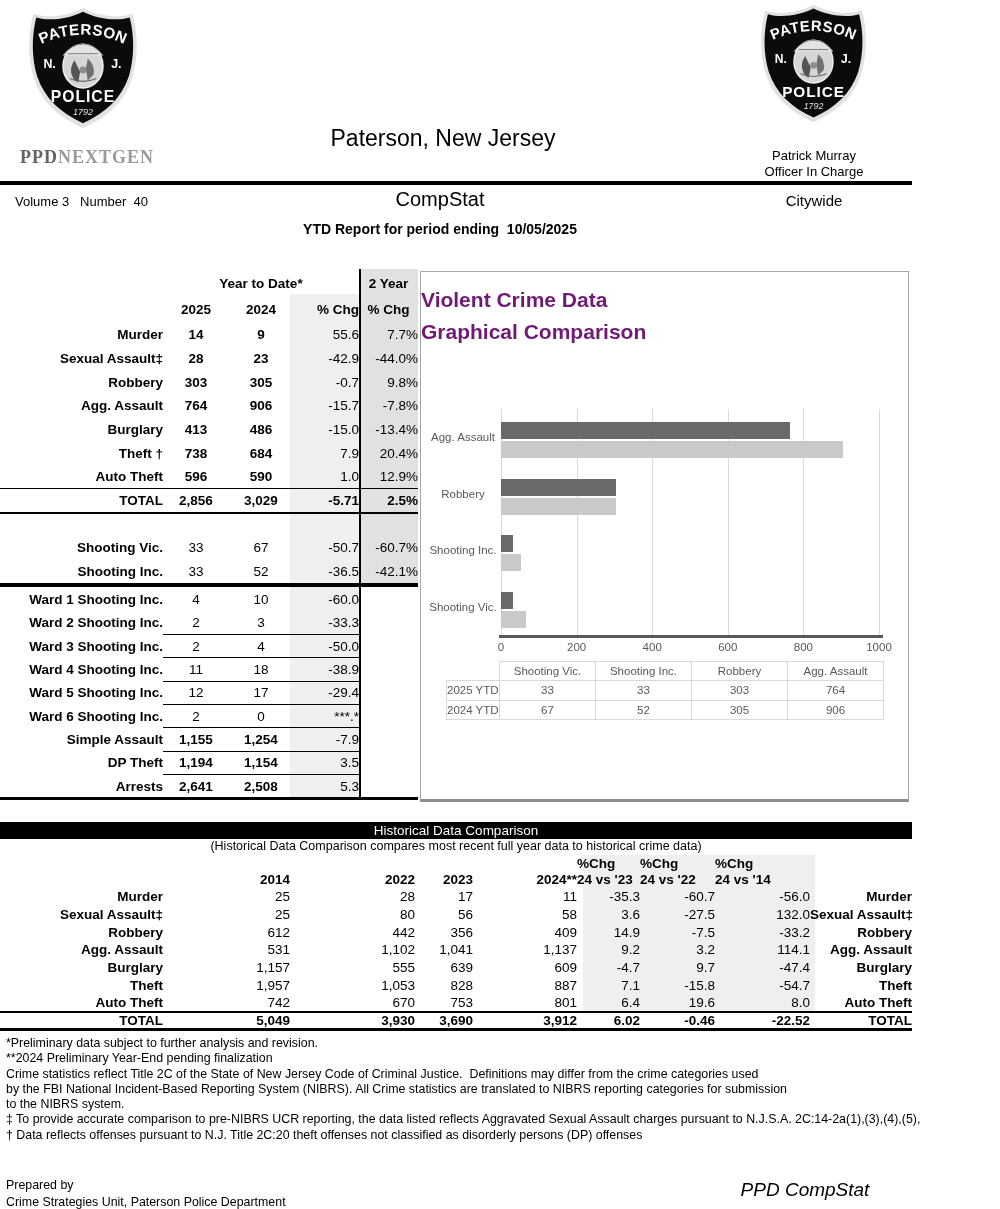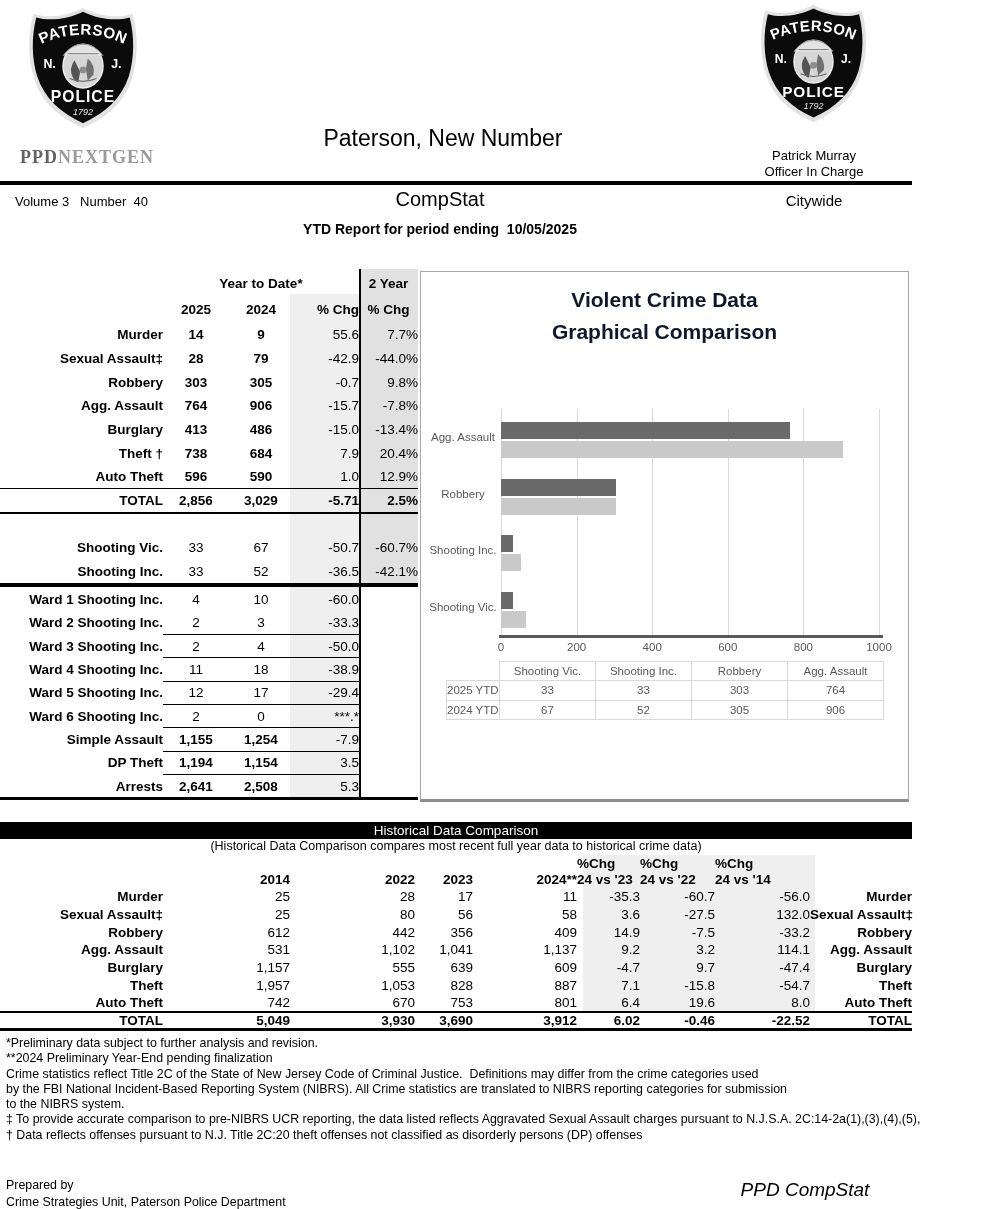--- a/index.html
+++ b/index.html
@@ -49,21 +49,21 @@
   #tblA td.h2yr{text-align:center;font-weight:bold;}
   #tblA tr.total td{font-weight:bold;border-top:1.5px solid #000;border-bottom:2.5px solid #000;}
   #tblC tr:nth-child(n+2):not(:nth-child(9)) td.c-25,
   #tblC tr:nth-child(n+2):not(:nth-child(9)) td.c-24,
   #tblC tr:nth-child(n+2):not(:nth-child(9)) td.c-chg{border-bottom:1.5px solid #000;}
   #tblC tr:nth-child(n+7) td.c-25,#tblC tr:nth-child(n+7) td.c-24{font-weight:bold;}
 
   
   .chart-box{left:420px;top:271px;width:487px;height:527px;border:1px solid #a6a6a6;
              border-bottom:3px solid #8d8d8d;background:#fff;}
-  .chart-title{position:absolute;left:0;top:12px;width:100%;text-align:center;color:#0f172a;
+  .chart-title{position:absolute;left:0;top:12px;width:100%;color:#701a75;
                font-weight:bold;font-size:21px;line-height:32px;}
   .plot{position:absolute;left:80px;top:137px;width:378px;height:226px;}
   .gridline{position:absolute;top:0;width:1px;height:226px;background:#d9d9d9;}
   .bar{position:absolute;left:0;height:17px;}
   .axis-line{position:absolute;left:78px;top:363px;width:384px;height:2.5px;background:#595959;}
   .ticks{position:absolute;left:80px;top:369px;width:378px;height:14px;color:#595959;font-size:11.5px;}
   .tick{position:absolute;width:50px;text-align:center;top:0;}
   .cat-labels{position:absolute;left:6px;top:137px;width:72px;height:226px;color:#595959;font-size:11.5px;}
   .cat-label{position:absolute;left:0;width:72px;height:56.5px;display:flex;align-items:center;
              justify-content:center;text-align:center;line-height:14px;}
@@ -124,21 +124,21 @@
 
   <svg class="badge" style="left:25px;top:6px;width:116px;height:124px">
       <use href="#ppd-badge"></use>
     </svg>
   <svg class="badge" style="left:757px;top:3px;width:113px;height:121px">
       <use href="#ppd-badge"></use>
     </svg>
 
   <div class="brand"><span class="b1">PPD</span><span class="b2">NEXTGEN</span></div>
 
-  <div class="abs ctr city-title">Paterson, New Number</div>
+  <div class="abs ctr city-title">Paterson, New Jersey</div>
   <div class="abs ctr officer-name">Patrick Murray</div>
   <div class="abs ctr officer-title">Officer In Charge</div>
   <div class="abs rule-top"></div>
   <div class="abs volume-line pre">Volume 3   Number  40</div>
   <div class="abs ctr compstat-title">CompStat</div>
   <div class="abs ctr citywide">Citywide</div>
   <div class="abs ctr period-line pre">YTD Report for period ending  10/05/2025</div>
 
 
   <div class="abs bg-pchg"></div>
@@ -174,21 +174,21 @@
     <tr>
         <td class="c-lab">Murder</td>
         <td class="c-25">14</td>
         <td class="c-24">9</td>
         <td class="c-chg">55.6</td>
         <td class="c-2yr">7.7%</td>
       </tr>
         <tr>
         <td class="c-lab">Sexual Assault‡</td>
         <td class="c-25">28</td>
-        <td class="c-24">79</td>
+        <td class="c-24">23</td>
         <td class="c-chg">-42.9</td>
         <td class="c-2yr">-44.0%</td>
       </tr>
         <tr>
         <td class="c-lab">Robbery</td>
         <td class="c-25">303</td>
         <td class="c-24">305</td>
         <td class="c-chg">-0.7</td>
         <td class="c-2yr">9.8%</td>
       </tr>

